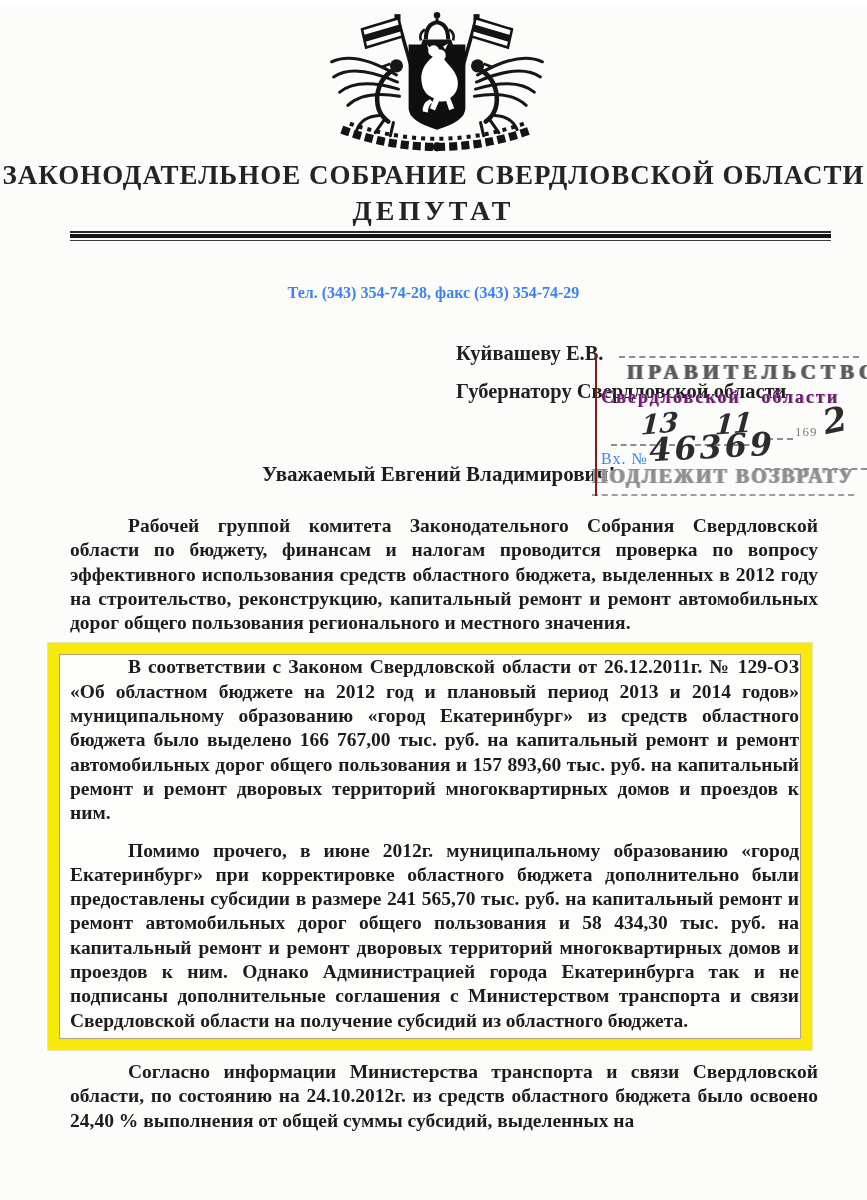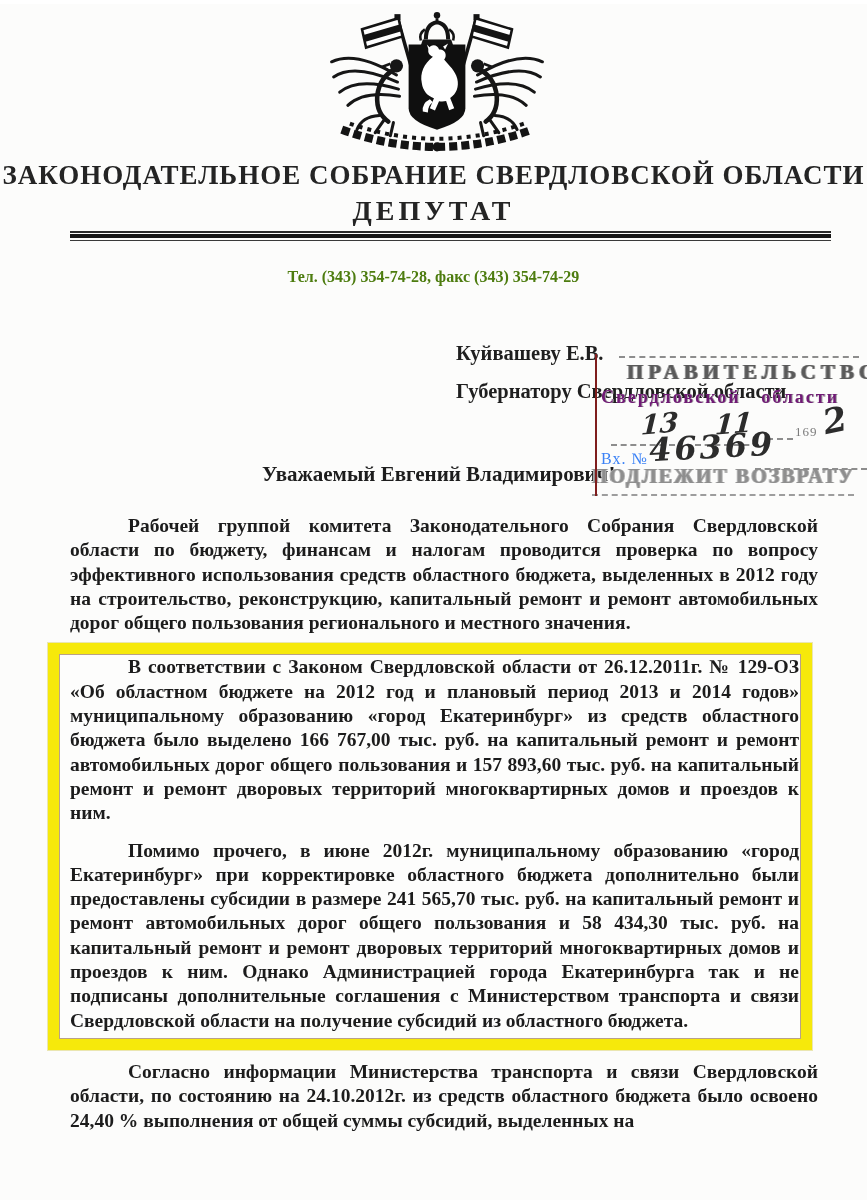--- a/index.html
+++ b/index.html
@@ -26,22 +26,22 @@
   }
   .rule{position:absolute;top:227px;left:70px;right:36px;}
   .rule .t1{height:2px;background:#2a2a2a;}
   .rule .t2{height:4px;background:#161616;margin-top:1px;}
   .rule .t3{height:1px;background:#3a3a3a;margin-top:2px;}
   .addr{
     position:absolute;top:243px;left:0;width:100%;
     text-align:center;font-weight:700;font-size:16px;color:#202020;
   }
   .phone{
-    position:absolute;top:264px;left:0;width:100%;
-    text-align:center;font-weight:700;font-size:16px;color:#4d7c0f;
+    position:absolute;top:280px;left:0;width:100%;
+    text-align:center;font-weight:700;font-size:16px;color:#3b82f6;
   }
   
   .recipient{
     position:absolute;left:456px;top:330px;
     font-weight:700;font-size:20.5px;line-height:38px;color:#1f1f1f;
   }
   
   .stamp{
     position:absolute;left:595px;top:350px;width:282px;height:142px;
     border-left:2px solid #7f1d1d;

